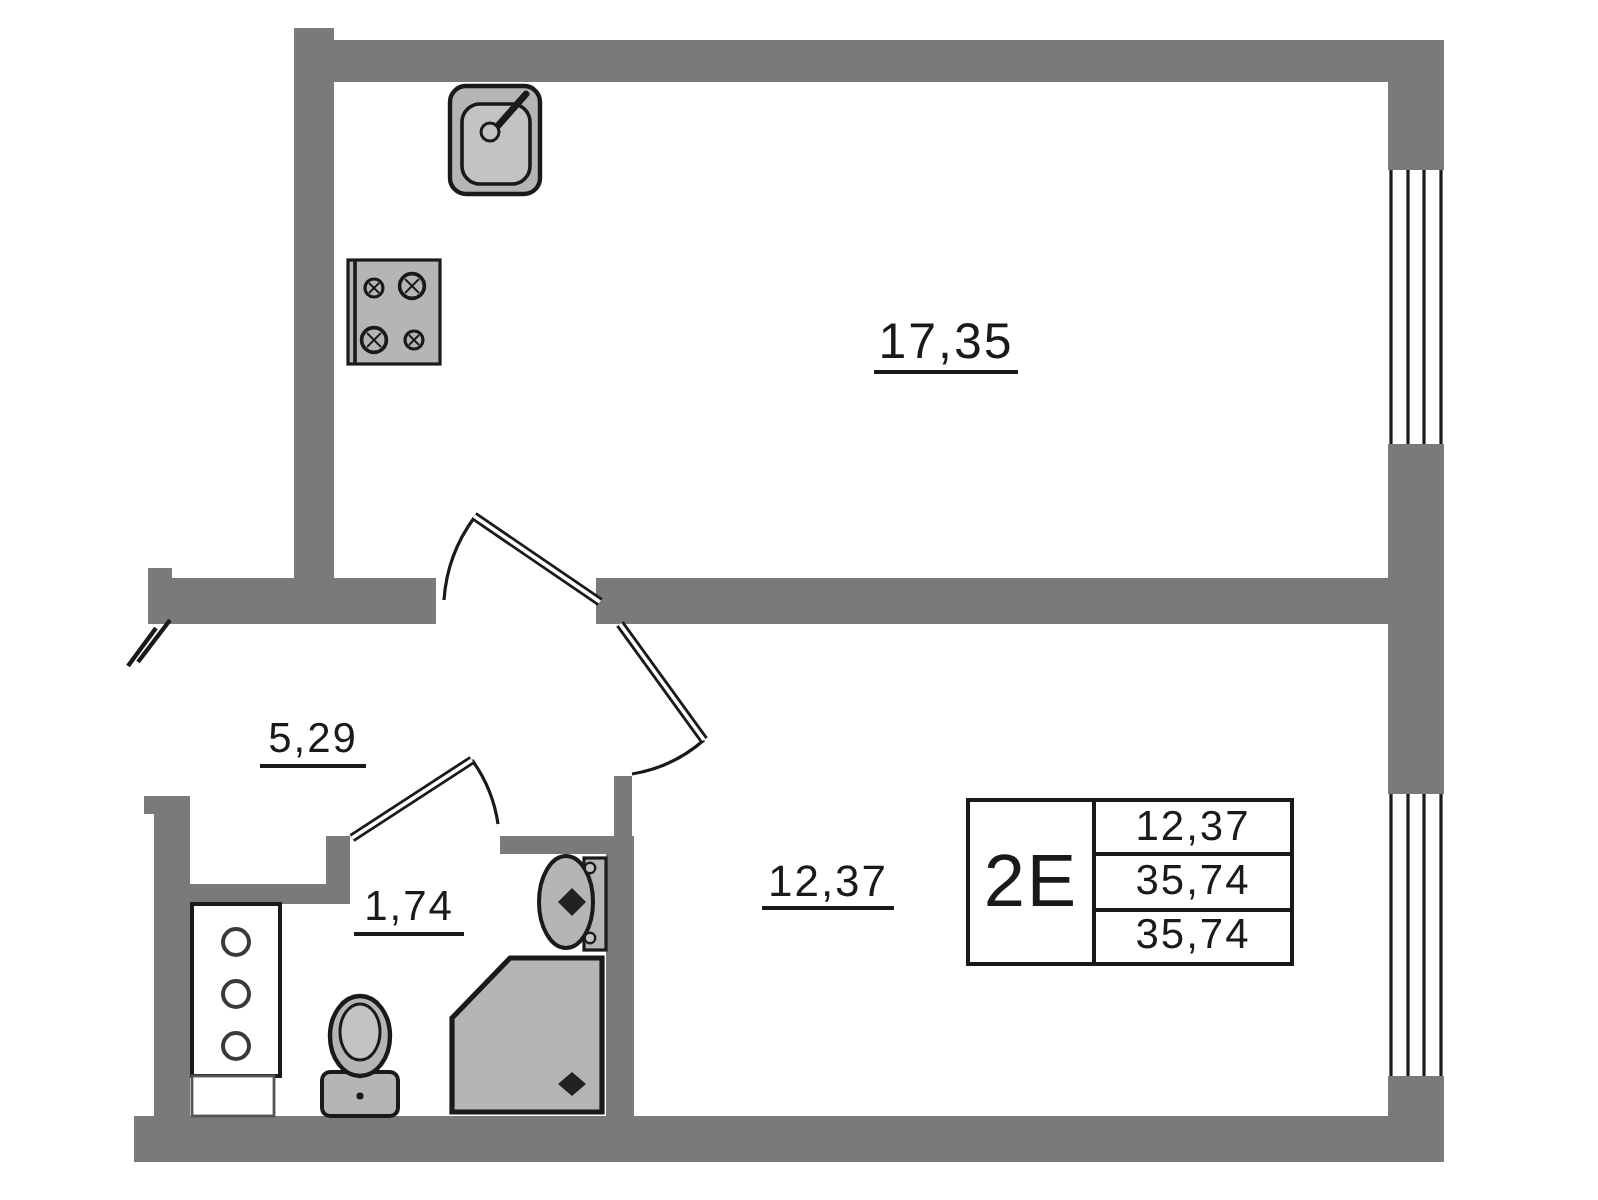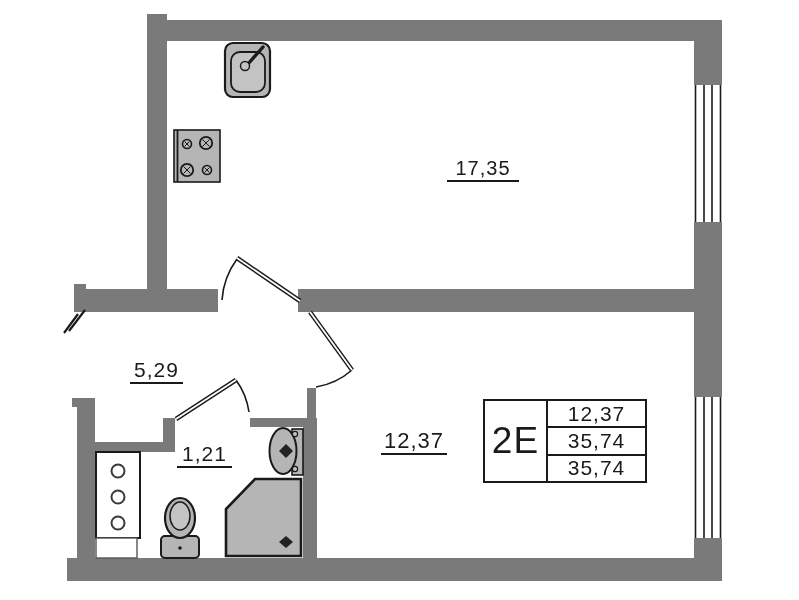--- a/index.html
+++ b/index.html
@@ -11,21 +11,21 @@
     position:relative; width:799px; height:600px;
     background:var(--background); overflow:hidden;
     font-family:"Liberation Sans", sans-serif;
   }
   #plan svg{position:absolute;left:0;top:0;}
   .room-label{
     position:absolute; color:var(--line); text-align:center;
     border-bottom:2px solid var(--line); letter-spacing:1px;
     line-height:1.05; padding-bottom:1px; font-weight:400;
   }
-  .lbl-living {left:447px; top:158px; width:72px; font-size:20px;}
+  .lbl-living {left:437px; top:158px; width:72px; font-size:25px;}
   .lbl-bedroom{left:381px; top:429px; width:66px; font-size:22px;}
   .lbl-hall   {left:130px; top:359px; width:53px; font-size:21px;}
   .lbl-bath   {left:177px; top:443px; width:55px; font-size:21px;}
   .info-box{
     position:absolute; left:483px; top:399px; width:164px; height:84px;
     border:2px solid var(--line); background:#fff; display:flex;
     box-sizing:border-box; color:var(--line);
   }
   .info-unit{
     width:61px; border-right:2px solid var(--line);
@@ -154,21 +154,21 @@
 
     <g>
       <path d="M255,479 L301,479 L301,556 L226,556 L226,509 Z" style="fill:var(--fixture);stroke:var(--line)" stroke-width="2.6"></path>
       <path d="M286,536 L293,542 L286,548 L279,542 Z" fill="#222222"></path>
     </g>
   </svg>
 
   <div class="room-label lbl-living">17,35</div>
   <div class="room-label lbl-bedroom">12,37</div>
   <div class="room-label lbl-hall">5,29</div>
-  <div class="room-label lbl-bath">1,21</div>
+  <div class="room-label lbl-bath">1,74</div>
 
   <div class="info-box">
     <div class="info-unit">2E</div>
     <div class="info-rows">
       <div class="info-row">12,37</div>
       <div class="info-row">35,74</div>
       <div class="info-row">35,74</div>
     </div>
   </div>
 

